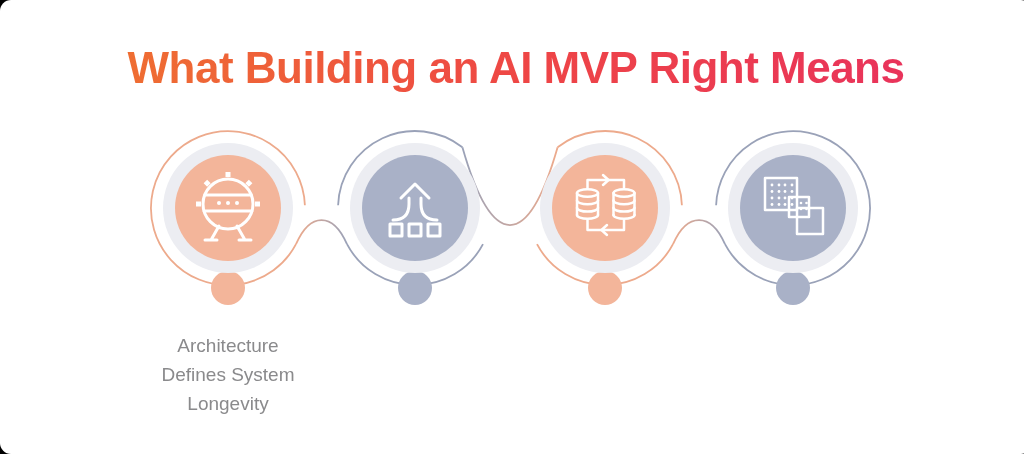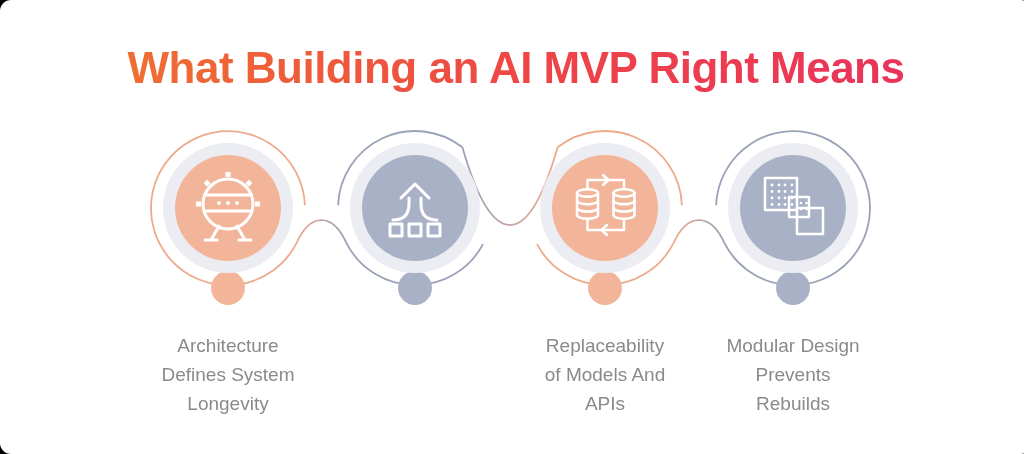--- a/index.html
+++ b/index.html
@@ -169,21 +169,15 @@
         </g>
         <rect x="797" y="90" width="26" height="26"></rect>
       </g>
     </g>
   </svg>
 
   <div class="labels">
     <div class="label l1">Architecture
 Defines System
 Longevity</div>
-    <div class="label l3">Replaceability
-of Models And
-APIs</div>
-    <div class="label l4">Modular Design
-Prevents
-Rebuilds</div>
   </div>
 
 </div>
 
 </body></html>

